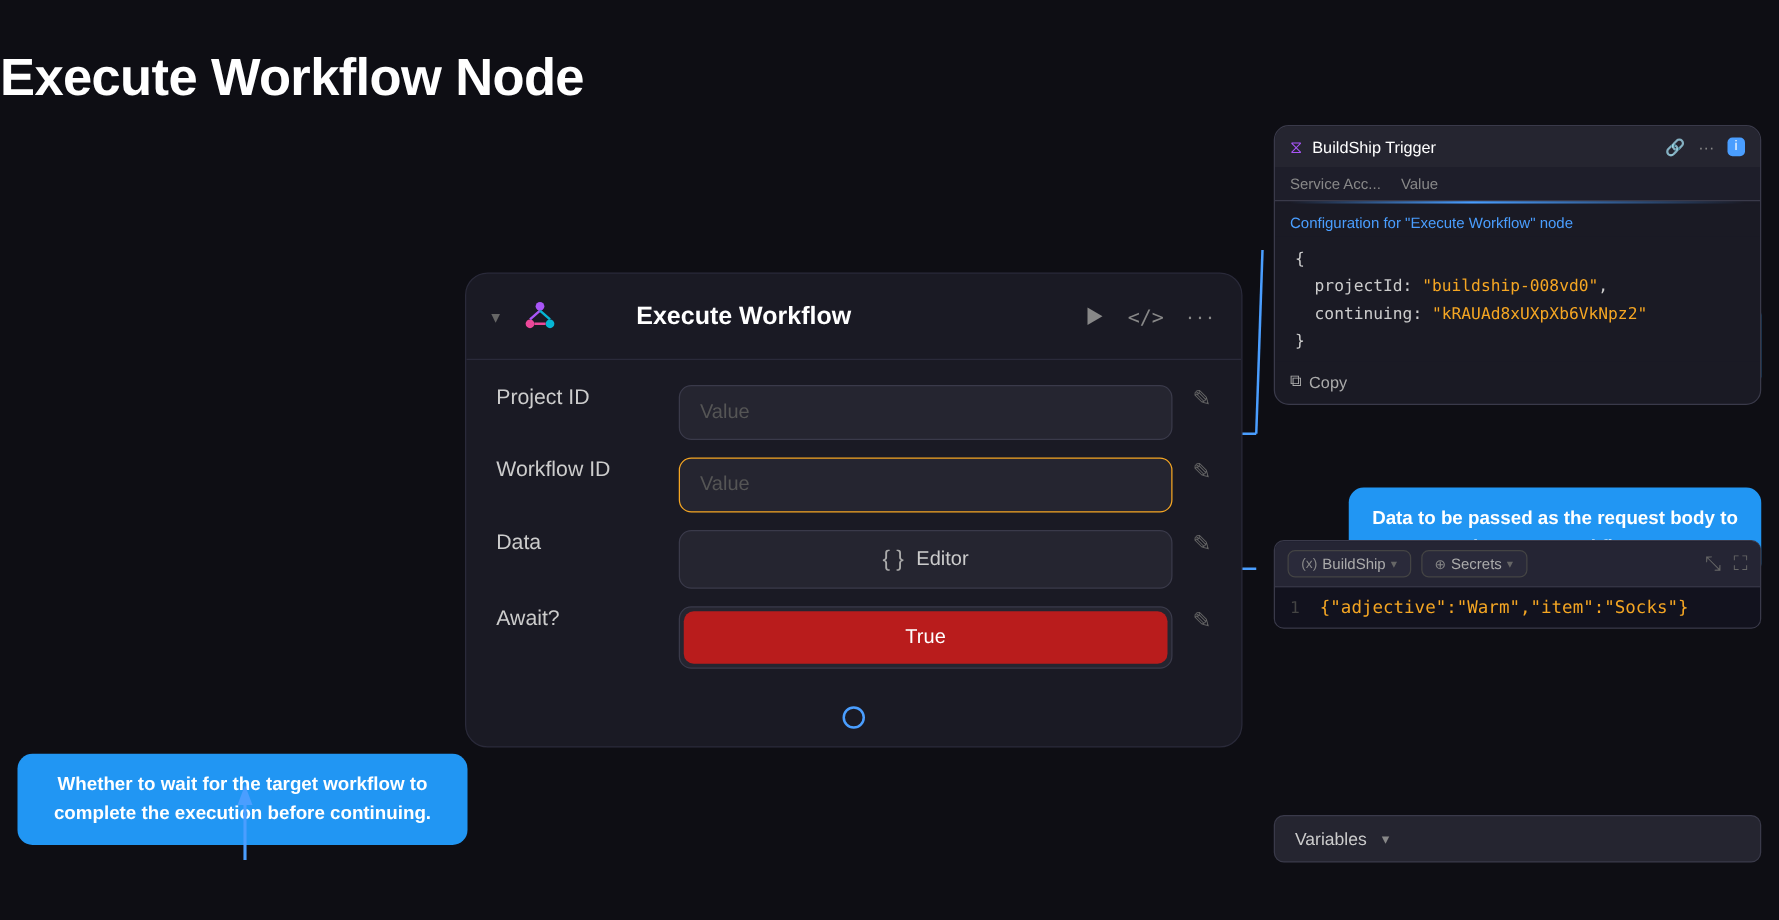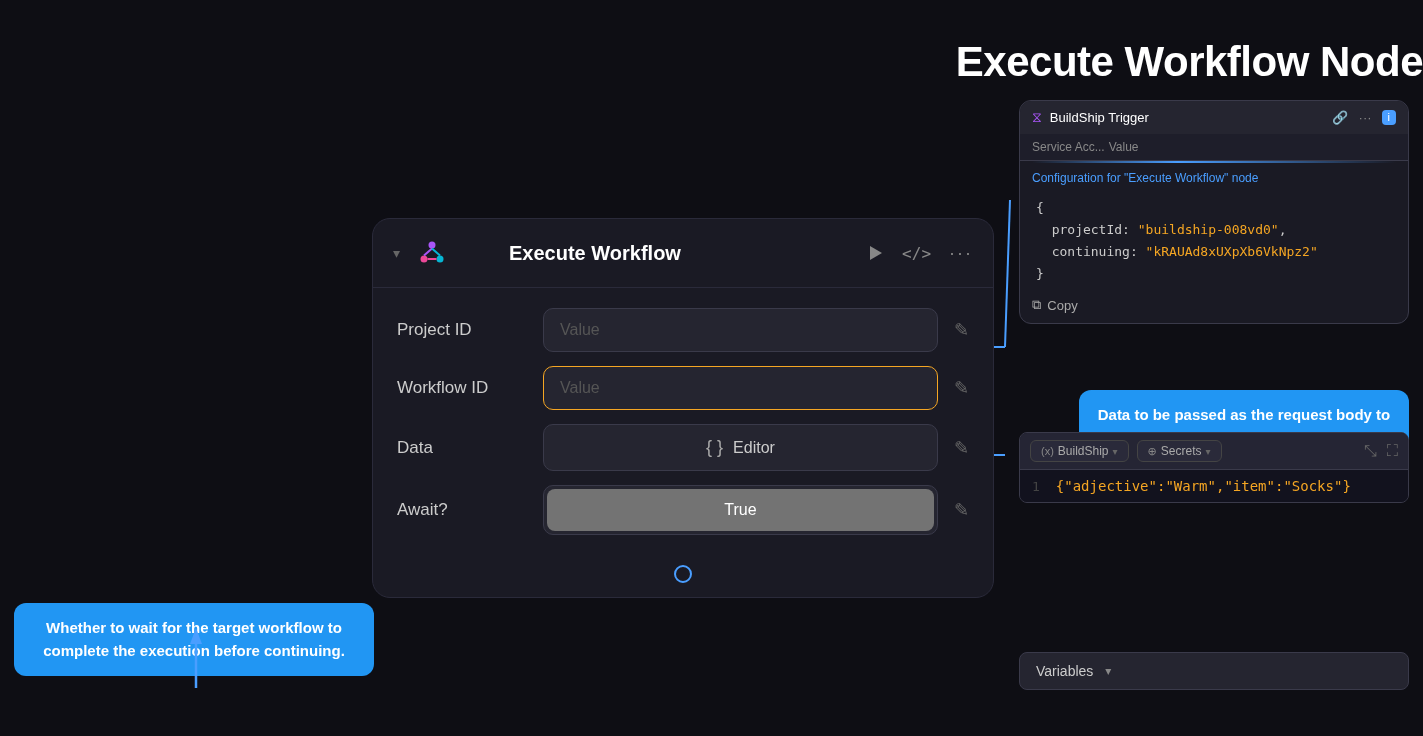--- a/index.html
+++ b/index.html
@@ -7,21 +7,21 @@
       background: #0e0e14;
       font-family: -apple-system, BlinkMacSystemFont, 'Segoe UI', sans-serif;
       width: 1423px;
       height: 736px;
       overflow: hidden;
       position: relative;
     }
 
     
     .page-title {
-      text-align: right;
+      text-align: left;
       color: #ffffff;
       font-size: 42px;
       font-weight: 800;
       padding-top: 38px;
       letter-spacing: -0.5px;
     }
 
     
     .node-card {
       position: absolute;
@@ -88,21 +88,21 @@
     
     .node-fields {
       padding: 20px 24px;
       display: flex;
       flex-direction: column;
       gap: 14px;
     }
 
     .field-row {
       display: flex;
-      align-items: center;
+      align-items: flex-start;
       gap: 16px;
     }
 
     .field-label {
       color: #cccccc;
       font-size: 17px;
       font-weight: 400;
       width: 130px;
       flex-shrink: 0;
     }
@@ -159,21 +159,21 @@
       flex: 1;
       padding: 12px 0;
       text-align: center;
       font-size: 16px;
       font-weight: 500;
       cursor: pointer;
       color: #888;
     }
 
     .toggle-btn.selected {
-      background: #737373;
+      background: #b91c1c;
       color: #ffffff;
       border-radius: 8px;
       margin: 3px;
     }
 
     
     .node-bottom {
       display: flex;
       justify-content: center;
       padding: 10px 0 14px;
@@ -263,21 +263,21 @@
 
     .trigger-panel-header-actions {
       display: flex;
       gap: 10px;
       color: #888;
       font-size: 13px;
     }
 
     .trigger-panel-subheader {
       display: flex;
-      gap: 4px;
+      gap: 16px;
       padding: 6px 12px;
       font-size: 12px;
       color: #888;
       border-bottom: 1px solid #3a3a4a;
       background: #1e1e2a;
     }
 
     .trigger-panel-divider-line {
       height: 2px;
       background: linear-gradient(to right, transparent 0%, #4a9eff 40%, transparent 100%);

